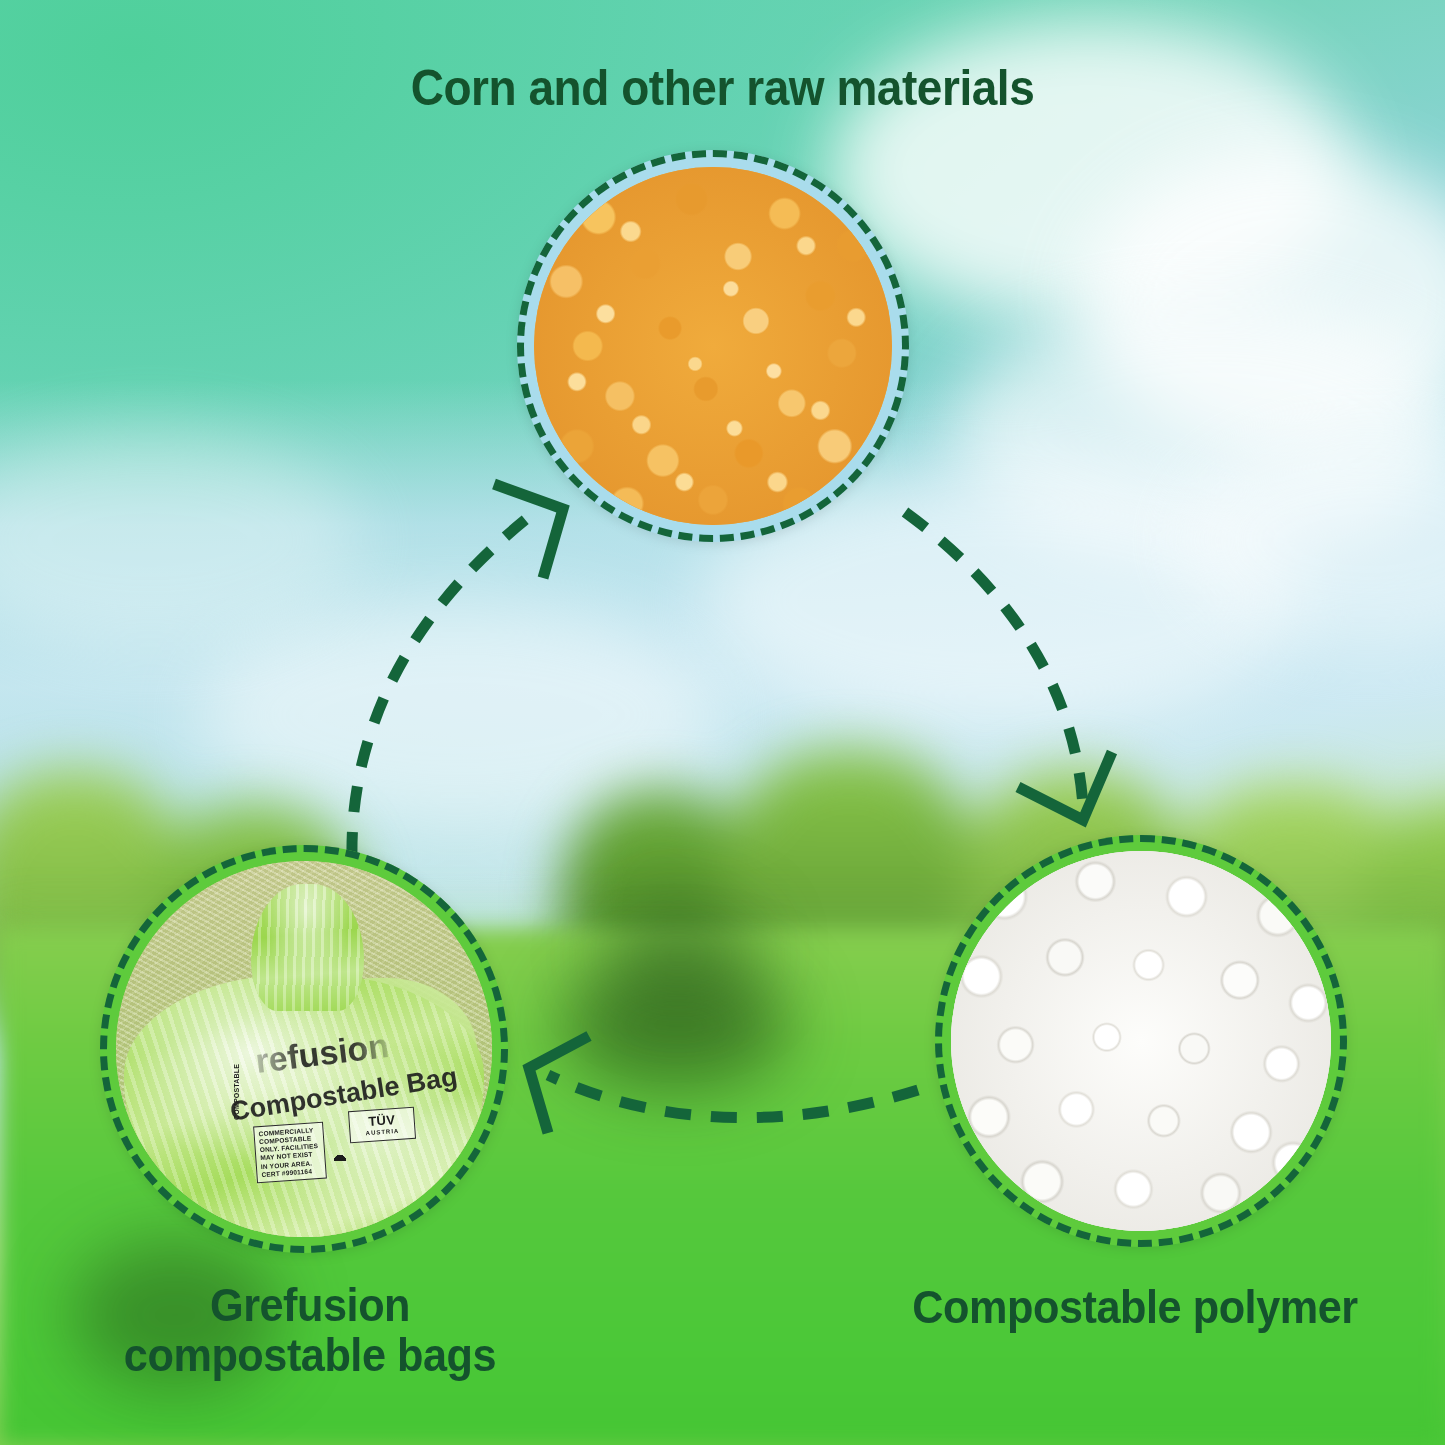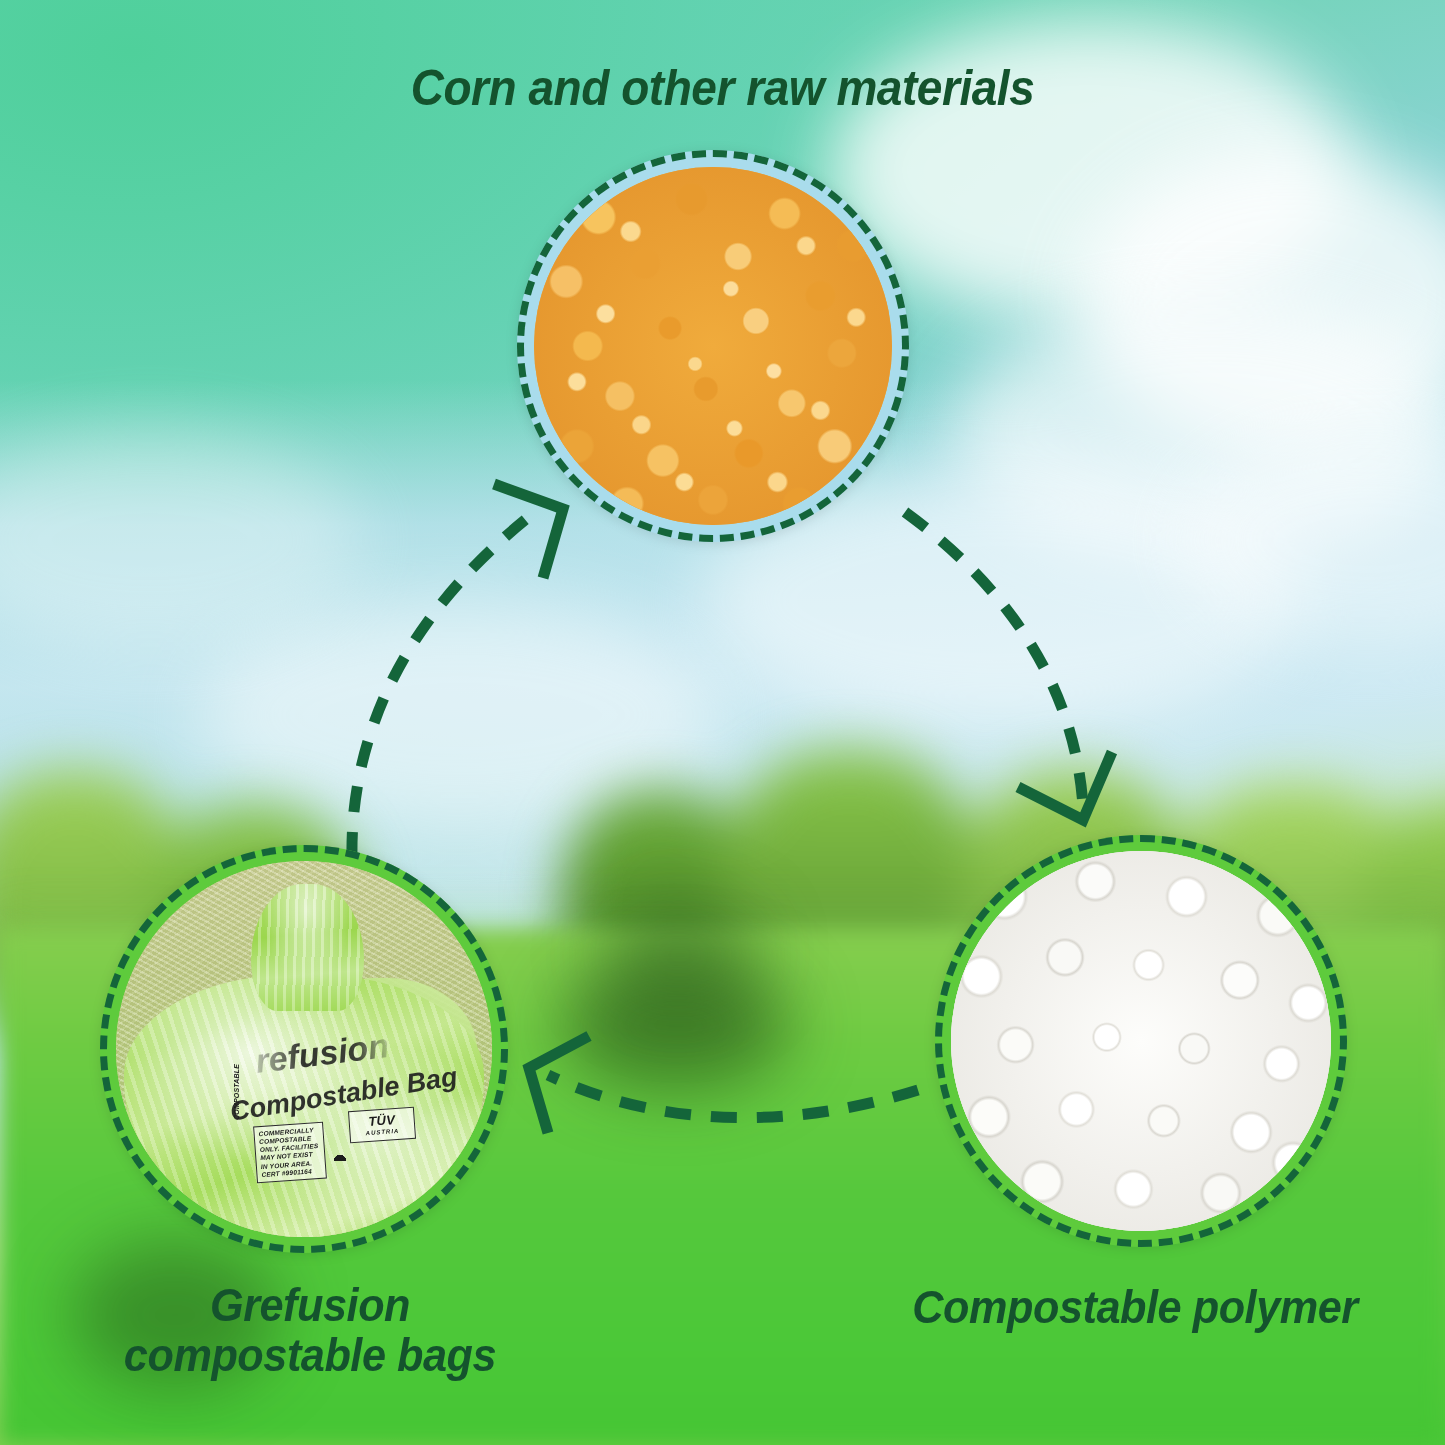--- a/index.html
+++ b/index.html
@@ -1,21 +1,21 @@
 <!DOCTYPE html>
 <html><head>
 <meta charset="utf-8">
 <style>
   html,body{margin:0;padding:0;}
   body{
     width:1445px;height:1445px;overflow:hidden;
     font-family:"Liberation Sans", sans-serif;
     background:#8fd3d8;
   }
-  #stage{position:relative;width:1445px;height:1445px;overflow:hidden;font-style:italic;}
+  #stage{position:relative;width:1445px;height:1445px;overflow:hidden;}
 
   
   .bg-base{
     position:absolute;inset:0;
     background:
       linear-gradient(165deg,#5fd3a4 0%, #76d4bc 18%, #8ed3d8 34%, #aadfe8 48%, #c6e8f0 58%, #bfe49a 68%, #7fcf4e 80%, #4ec93a 100%);
   }
   
   .bg-teal{
     position:absolute;left:-10%;top:-12%;width:95%;height:62%;

